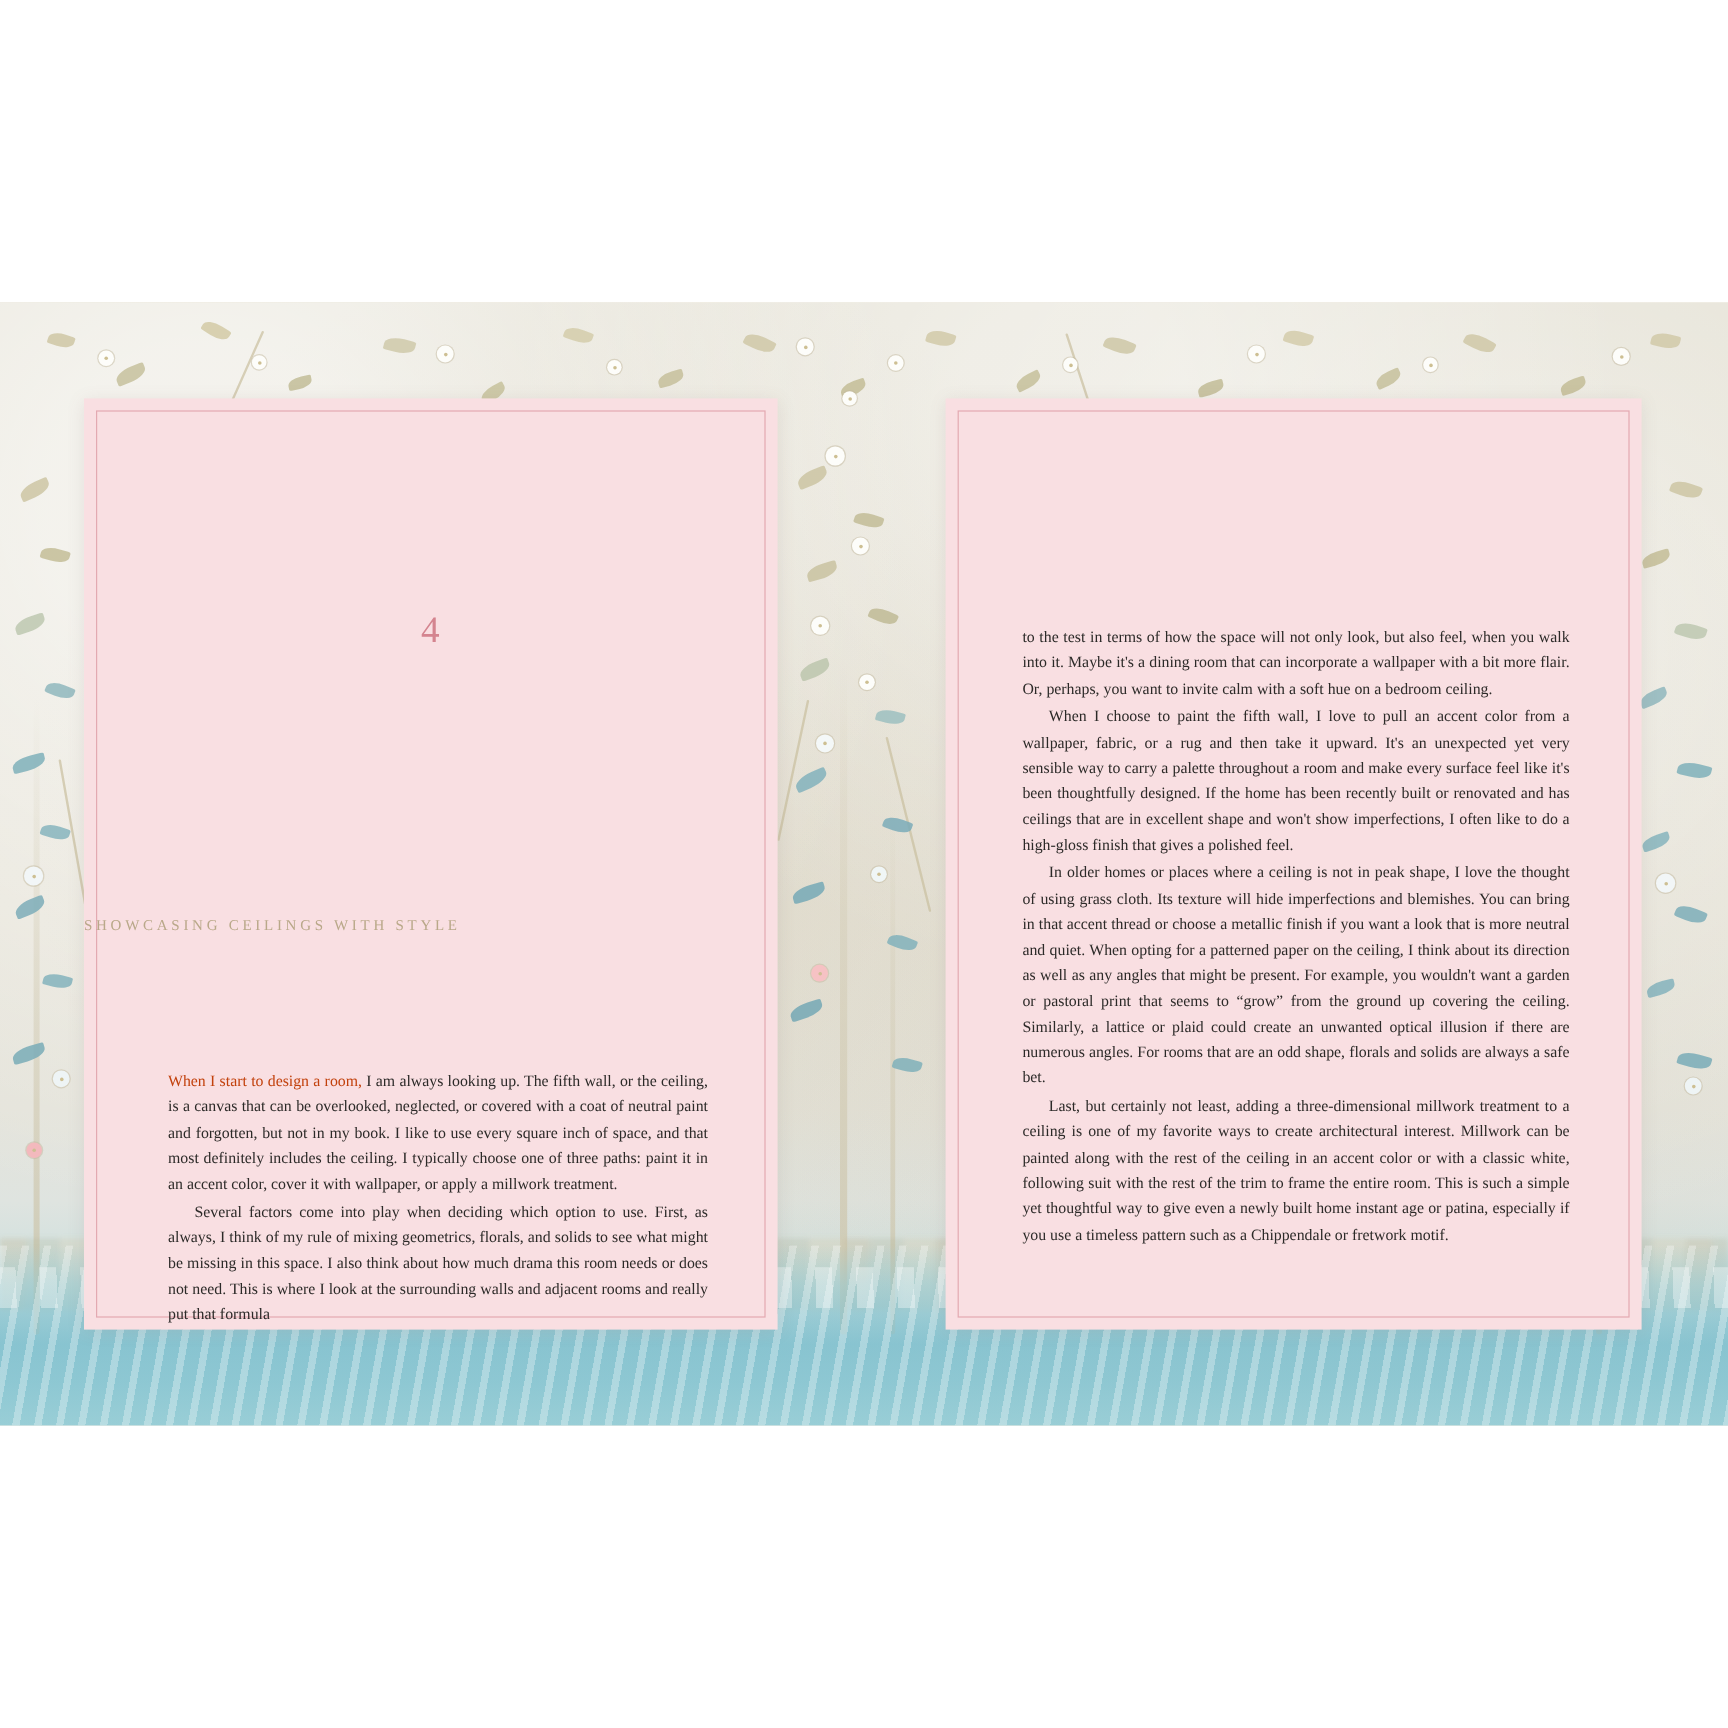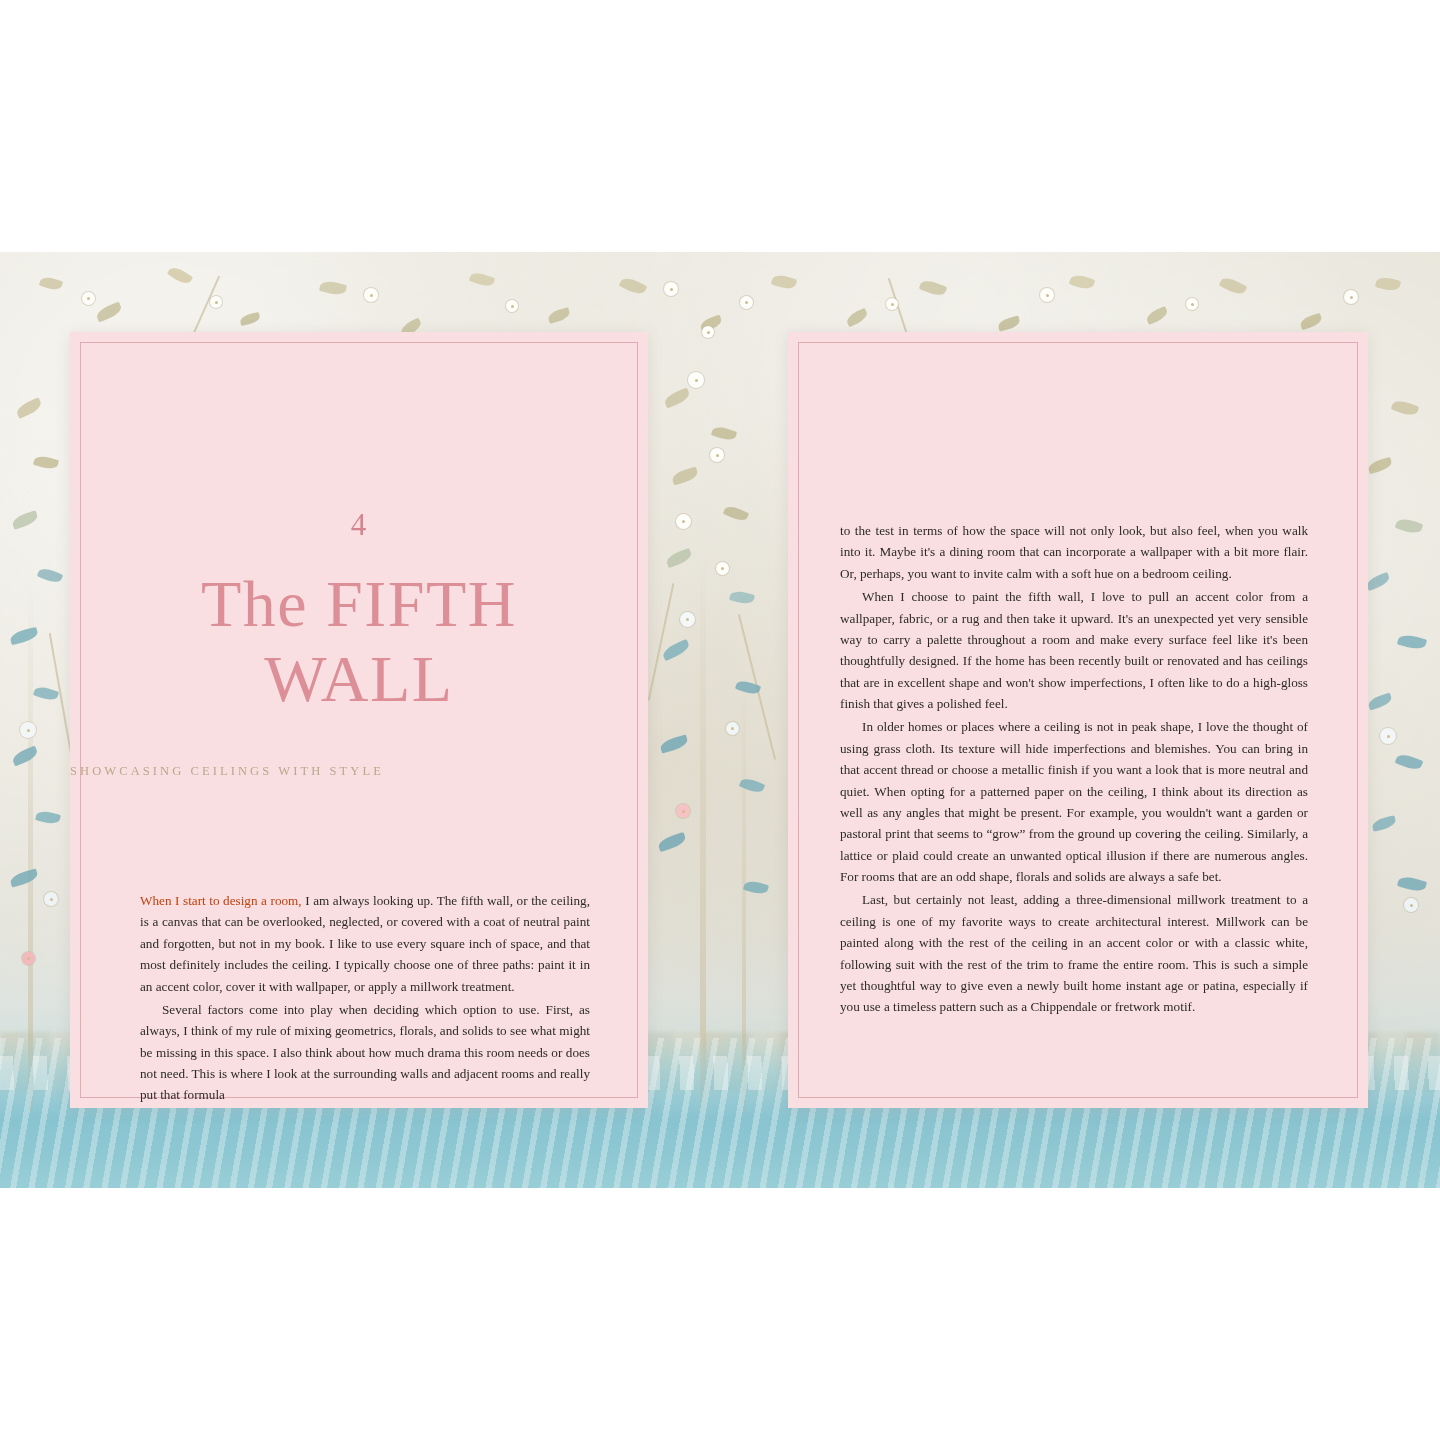--- a/index.html
+++ b/index.html
@@ -190,21 +190,21 @@
     top: 558px;
   }
   .body-left p { margin: 0; }
   .body-left p + p { text-indent: 22px; margin-top: 2px; }
   .lead-in {
     color: #c2410c;
     font-weight: normal;
   }
 
   .body-right {
-    left: 52px;
+    left: 64px;
     right: 60px;
     top: 188px;
   }
   .body-right p { margin: 0; }
   .body-right p + p { text-indent: 22px; margin-top: 2px; }
 </style>
 </head>
 <body>
 
 <div class="spread">
@@ -305,24 +305,20 @@
   </div>
 
   <div class="shore"></div>
   <div class="water-band"></div>
 
   <div class="page page-left">
     <div class="page-inner-rule"></div>
 
     <div class="chapter-number">4</div>
 
-    <div class="chapter-title">
-      <div>The FIFTH</div>
-      <div>WALL</div>
-    </div>
 
     <div class="chapter-sub">SHOWCASING CEILINGS WITH STYLE</div>
 
     <div class="body-col body-left">
       <p><span class="lead-in">When I start to design a room,</span><span> I am always looking up. The fifth wall, or the ceiling, is a canvas that can be overlooked, neglected, or covered with a coat of neutral paint and forgotten, but not in my book. I like to use every square inch of space, and that most definitely includes the ceiling. I typically choose one of three paths: paint it in an accent color, cover it with wallpaper, or apply a millwork treatment.</span></p>
       <p>Several factors come into play when deciding which option to use. First, as always, I think of my rule of mixing geometrics, florals, and solids to see what might be missing in this space. I also think about how much drama this room needs or does not need. This is where I look at the surrounding walls and adjacent rooms and really put that formula</p>
     </div>
   </div>
 
   <div class="page page-right">

